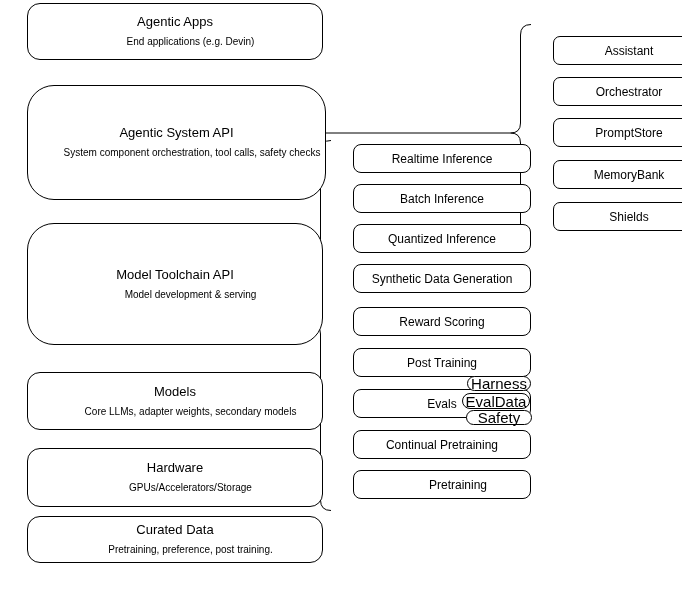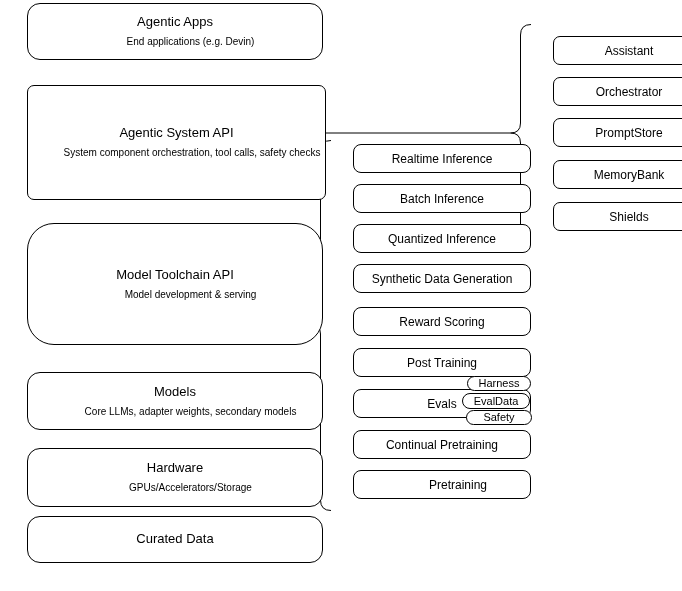--- a/index.html
+++ b/index.html
@@ -28,21 +28,21 @@
     align-items: center;
     justify-content: center;
     text-align: center;
     margin-left: 24px;
   }
   
   .lbox { left: 3px; width: 296px; border-radius: 13px; gap: 6px; z-index: 2; }
   .lbox .t { font-size: 13px; line-height: 1.15; white-space: nowrap; }
   .lbox .s { font-size: 10px; line-height: 1.15; white-space: nowrap; padding-left: 31px; }
   .lb0 { top: 3px;   height: 57px; }
-  .lb1 { top: 85px;  height: 115px; width: 299px; border-radius: 7px; }
+  .lb1 { top: 85px;  height: 115px; width: 299px; border-radius: 27px; }
   .lb2 { top: 223px; height: 122px; border-radius: 27px; }
   .lb3 { top: 372px; height: 58px; }
   .lb4 { top: 448px; height: 59px; }
   .lb5 { top: 516px; height: 47px; }
   
   .mbox { left: 329px; width: 178px; height: 29px; border-radius: 8px;
           font-size: 12px; line-height: 1; white-space: nowrap; z-index: 2; }
   .m0 { top: 144px; } .m1 { top: 184px; } .m2 { top: 224px; }
   .m3 { top: 264px; } .m4 { top: 307px; } .m5 { top: 348px; }
   .m6 { top: 389px; } .m7 { top: 430px; } .m8 { top: 470px; padding-left: 32px; }
@@ -54,21 +54,21 @@
   
   .pill {
     position: absolute;
     box-sizing: border-box;
     border: 1px solid #000000;
     background: #ffffff;
     border-radius: 9px;
     display: flex;
     align-items: center;
     justify-content: center;
-    font-size: 11px;
+    font-size: 15px;
     line-height: 1;
     white-space: nowrap;
     z-index: 3;
   }
   .p0 { left: 467px; top: 376px; width: 64px; height: 15px; }
   .p1 { left: 462px; top: 393px; width: 68px; height: 16px; }
   .p2 { left: 466px; top: 410px; width: 66px; height: 15px; }
 </style>
 </head>
 <body>
@@ -104,20 +104,21 @@
     <div class="s">Core LLMs, adapter weights, secondary models</div>
   </div>
 
   <div class="box lbox lb4">
     <div class="t">Hardware</div>
     <div class="s">GPUs/Accelerators/Storage</div>
   </div>
 
   <div class="box lbox lb5">
     <div class="t">Curated Data</div>
+    <div class="s">Pretraining, preference, post training.</div>
   </div>
 
   <div class="box mbox m0">
     <span>Realtime Inference</span>
   </div>
   <div class="box mbox m1">
     <span>Batch Inference</span>
   </div>
   <div class="box mbox m2">
     <span>Quantized Inference</span>

